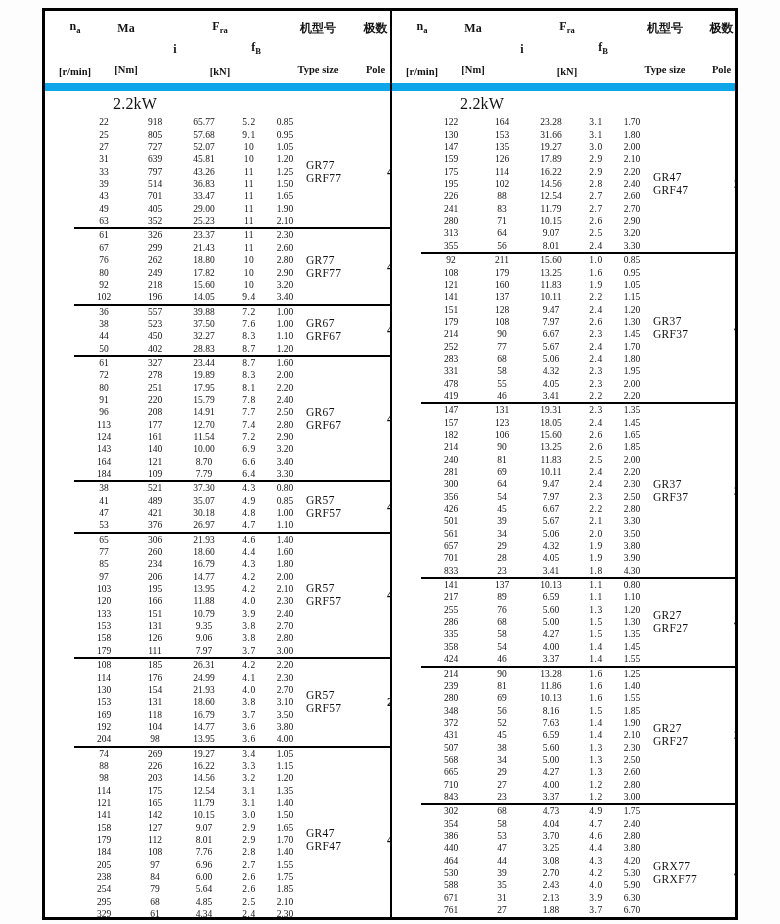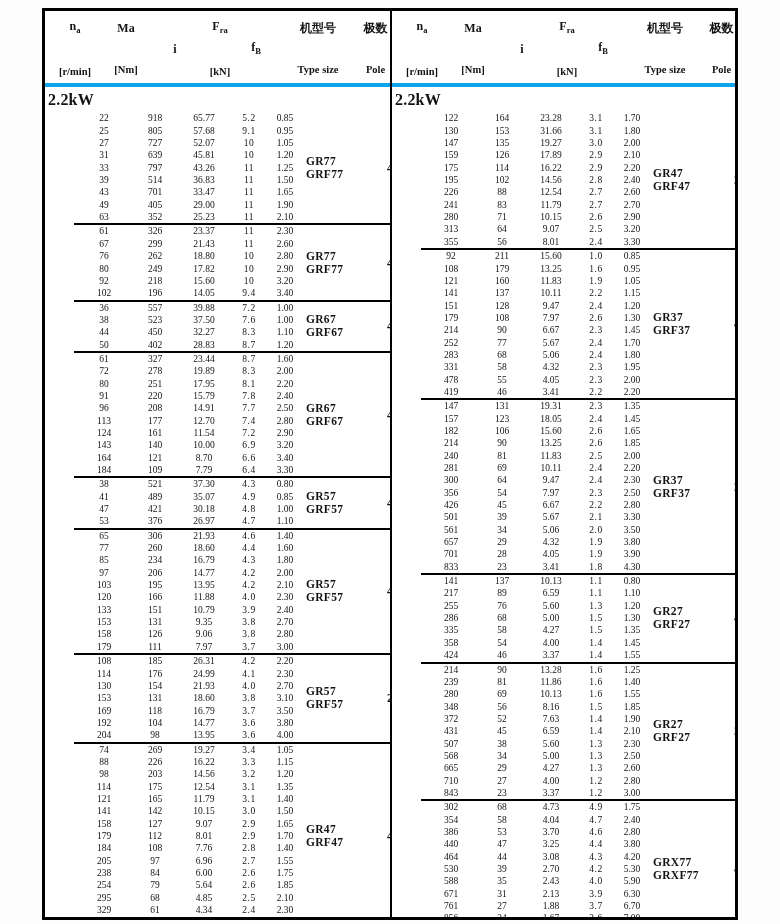--- a/index.html
+++ b/index.html
@@ -12,43 +12,43 @@
   .sheet {
     position:absolute; left:42px; top:8px; width:696px; height:912px;
     box-sizing:border-box; border:3px solid #000; background:#fff;
     display:grid; grid-template-columns:1fr 1fr;
   }
   .tcol { overflow:hidden; position:relative; }
   .tcol.right { border-left:2px solid #000; }
 
   .thead {
     display:grid; grid-template-columns:60px 42px 56px 34px 38px 86px 1fr;
-    border-bottom:4px solid #0ea5e9; padding:8px 0 5px 0; align-items:center;
+    border-bottom:8px solid #0ea5e9; padding:8px 0 5px 0; align-items:center;
   }
   .hcell { text-align:center; }
   .hl1 { font-weight:bold; font-size:12px; line-height:14px; white-space:nowrap; }
   .hl1 sub { font-size:8.5px; }
   .hl2 { font-weight:bold; font-size:10.5px; line-height:13px; white-space:nowrap;margin-top:28px; }
 
   .power {
-    font-weight:bold; font-size:16px; line-height:25px; height:25px;
-    padding-left:3px; letter-spacing:0.2px;
+    font-weight:normal; font-size:16px; line-height:25px; height:25px;
+    padding-left:20px; letter-spacing:0.2px;margin-left:48px;
   }
 
   .tbody { display:block;padding-left:29px; }
   .section { position:relative; }
   .section + .section { border-top:2px solid #000; }
 
   .row { display:grid; grid-template-columns:60px 42px 56px 34px 38px 86px 1fr; height:12.35px; }
   .cell { text-align:center; font-size:9.5px; line-height:12.3px; white-space:nowrap; }
   .cell.c3 { letter-spacing:0.5px; }
 
   .type {
     position:absolute; left:232px; top:50%; transform:translateY(-50%);
-    font-weight:bold; font-size:11.5px; line-height:13px; letter-spacing:0.3px;
+    font-weight:normal; font-size:11.5px; line-height:13px; letter-spacing:0.3px;
   }
   .tline { white-space:nowrap; }
   .pole {
     position:absolute; left:313px; width:34px; top:50%; transform:translateY(-50%);
     font-weight:bold; font-size:11.5px; text-align:left;
   }
 </style>
 </head>
 <body>
 

